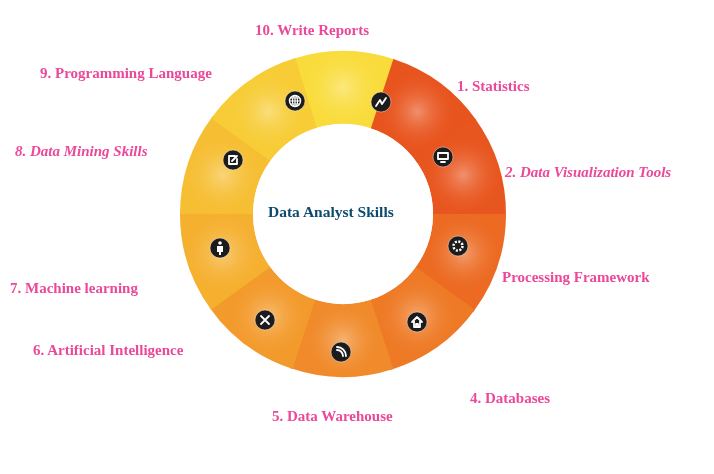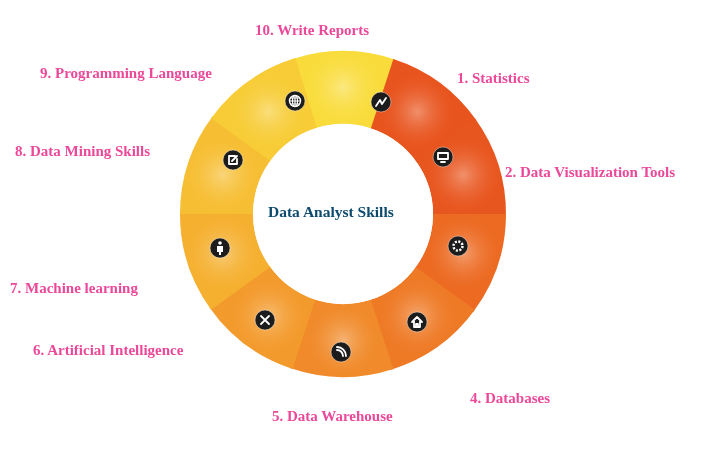--- a/index.html
+++ b/index.html
@@ -113,41 +113,42 @@
       <path d="M-4,-4 H2 M-4,-4 V4 H4 V-1 M-1,1 L4,-4" stroke="#fff" stroke-width="1.8" fill="none" stroke-linecap="round" stroke-linejoin="round"></path>
     </g>
     <g transform="translate(295,101)">
       <circle r="10" fill="#1c1c1c" stroke="#fff" stroke-opacity="0.4"></circle>
       <circle r="5.5" fill="none" stroke="#fff" stroke-width="1.4"></circle>
       <path d="M-5,0 H5 M0,-5 V5 M-4,-3 H4 M-4,3 H4" stroke="#fff" stroke-width="1.2" fill="none"></path>
       <ellipse rx="2.5" ry="5.5" fill="none" stroke="#fff" stroke-width="1.2"></ellipse>
     </g>
   </svg>
 <div id="labels">
-    <div class="label" style="left: 457px; top: 68px; font-family: Liberation Serif, serif;">
+    <div class="label" style="left: 457px; top: 76px; font-family: Liberation Serif, serif;">
       <div>1. Statistics</div>
     </div>
-    <div class="label" style="left: 505px; top: 162px;">
+    <div class="label" style="left: 505px; top: 162px; font-style: italic;">
       <div>2. Data Visualization Tools</div>
     </div>
     <div class="label" style="left: 502px; top: 267px;">
+      <div>Processing Framework</div>
     </div>
     <div class="label" style="left: 470px; top: 388px;">
       <div>4. Databases</div>
     </div>
     <div class="label" style="left: 272px; top: 406px;">
       <div>5. Data Warehouse</div>
     </div>
     <div class="label" style="left: 33px; top: 340px;">
       <div>6. Artificial Intelligence</div>
     </div>
     <div class="label" style="left: 10px; top: 234px; margin-top: 44px;">
       <div>7. Machine learning</div>
     </div>
-    <div class="label" style="left: 15px; top: 141px;">
+    <div class="label" style="left: 15px; top: 141px; font-style: italic;">
       <div>8. Data Mining Skills</div>
     </div>
     <div class="label" style="left: 40px; top: 63px;">
       <div>9. Programming Language</div>
     </div>
     <div class="label" style="left: 255px; top: 20px;">
       <div>10. Write Reports</div>
     </div>
   </div>
 <div class="center-title">Data Analyst Skills</div>

